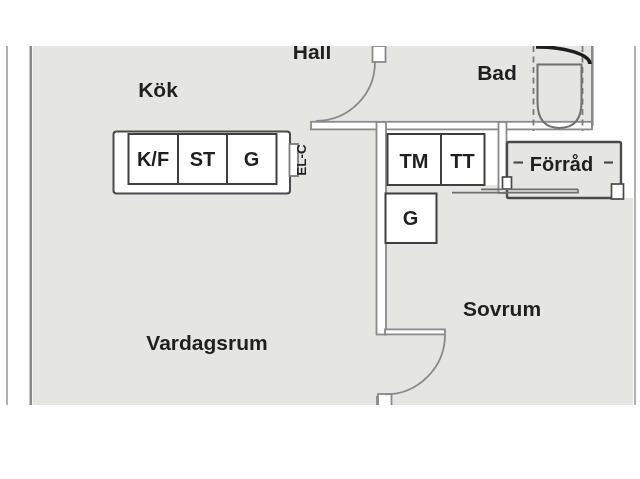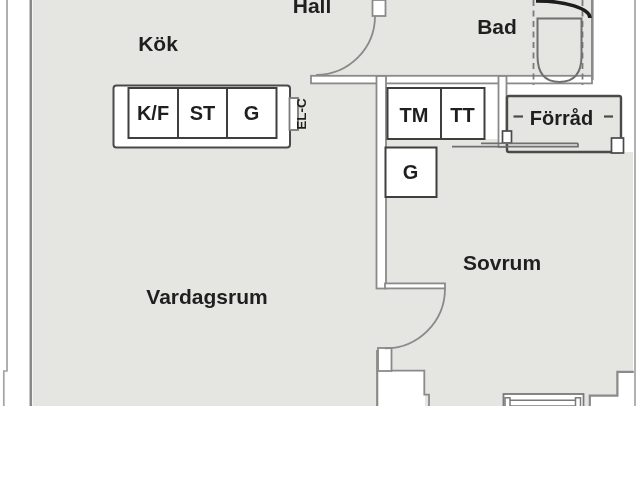--- a/index.html
+++ b/index.html
@@ -1,16 +1,16 @@
 <!DOCTYPE html>
 <html style="--floor: #e5e5e2; --wall: #8a8a8a; --dark: #3f3f3f; --thin: #a3a3a3; --ink: #1f1f1f; --black: #1d1d1d;"><head>
 <meta charset="utf-8">
 <style>
   html,body{margin:0;padding:0;background:#ffffff;}
-  .stage{position:relative;width:640px;height:406px;background:#fff;overflow:hidden;}
+  .stage{position:relative;width:640px;height:359px;background:#fff;overflow:hidden;margin-top:46px;}
   svg{display:block;}
   :root{
     --floor:#e5e5e2; --wall:#8a8a8a; --dark:#3f3f3f;
     --thin:#a3a3a3; --ink:#1f1f1f; --black:#1d1d1d;
   }
   .floor{fill:var(--floor);stroke:none;}
   .wallw{fill:#ffffff;stroke:var(--wall);stroke-width:1.8;}
   .ln{stroke:var(--wall);stroke-width:1.8;fill:none;}
   .ln2{stroke:var(--wall);stroke-width:2.2;fill:none;}
   .wall3{stroke:#6f6f6f;stroke-width:3.2;fill:none;stroke-linecap:round;}

